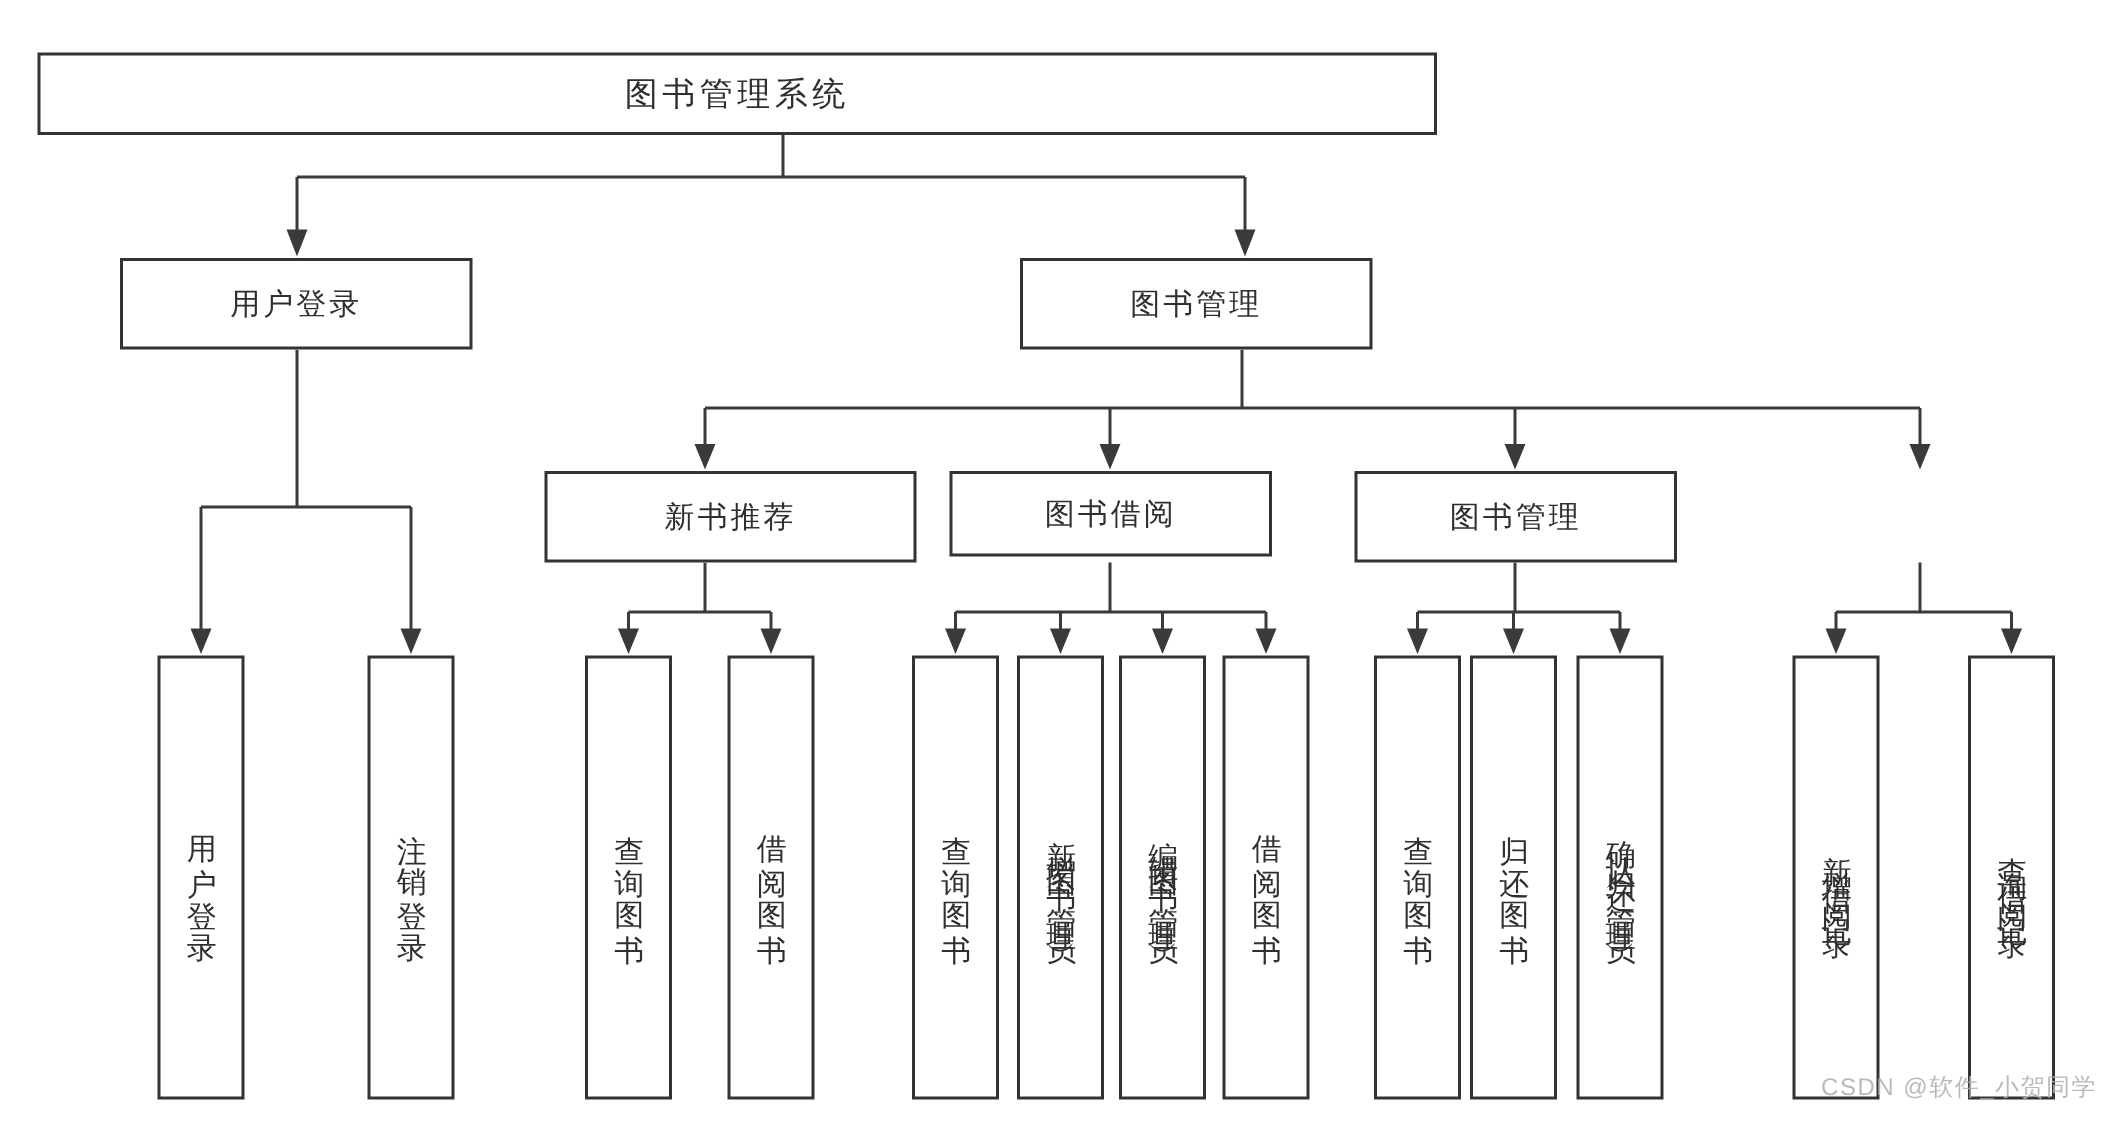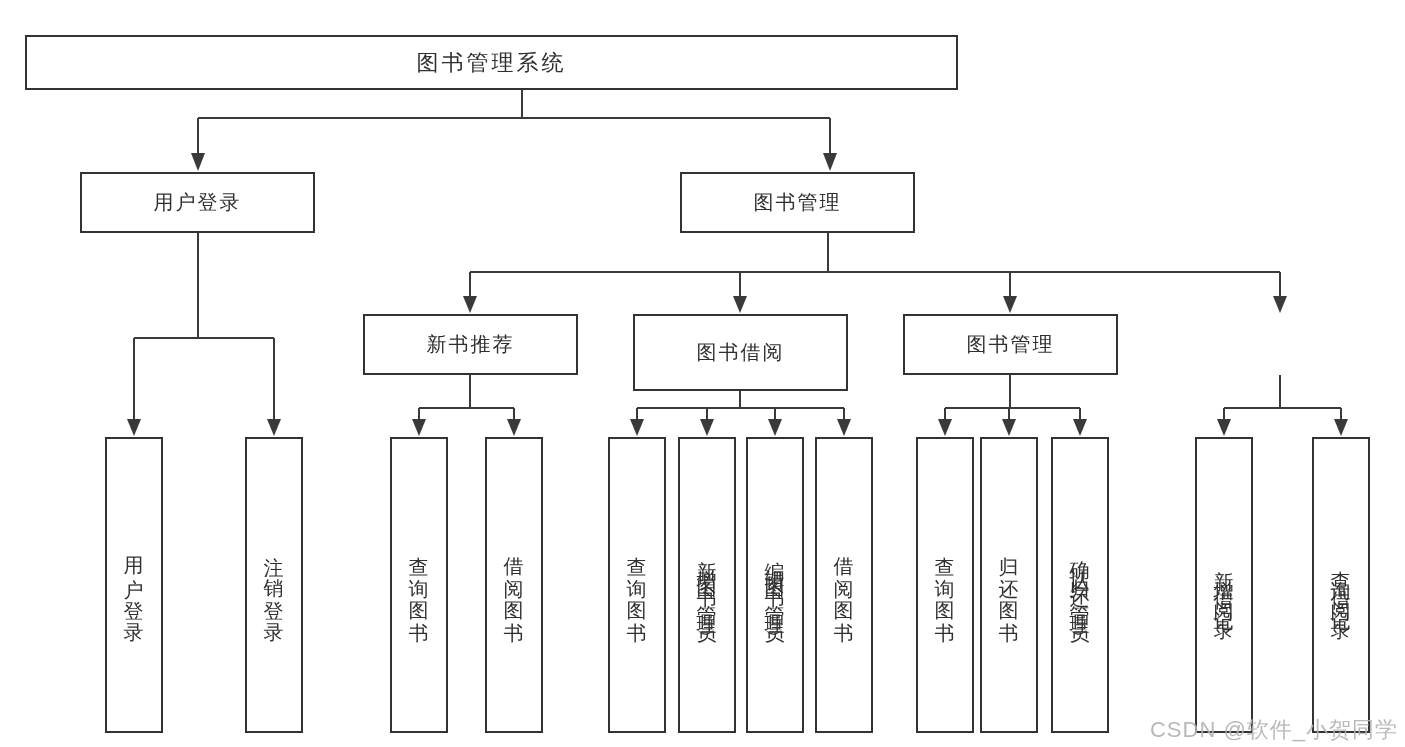--- a/index.html
+++ b/index.html
@@ -36,21 +36,21 @@
     font-size: 20px;
     line-height: 1;
   }
   .ls-xl { letter-spacing: 22px; }
   .ls-m  { letter-spacing: 10px; }
   .ls-s  { letter-spacing: 9px;  }
   .watermark {
     position: absolute;
     right: 7px;
     top: 715px;
-    font-size: 22px;
+    font-size: 16px;
     letter-spacing: 1px;
     color: rgba(177, 177, 177, 0.9);
     z-index: 5;
     white-space: nowrap;
   }
 </style>
 </head>
 <body>
 
 <div id="canvas">
@@ -86,22 +86,22 @@
       <polygon points="1224,436 1217,419 1231,419"></polygon>
       <polygon points="1341,436 1334,419 1348,419"></polygon>
     </g>
   </svg>
 
   <div class="node root" style="left:25px; top:13px; width:933px; height:55px;margin-top:22px;">图书管理系统</div>
 
   <div class="node hnode" style="left:80px; top:172px; width:235px; height:61px;">用户登录</div>
   <div class="node hnode" style="left:680px; top:172px; width:235px; height:61px;">图书管理</div>
 
-  <div class="node hnode" style="left:363px; top:314px; width:215px; height:61px;">新书推荐</div>
-  <div class="node hnode" style="left:633px; top:314px; width:215px; height:77px;">图书借阅</div>
+  <div class="node hnode" style="left:363px; top:314px; width:248px; height:61px;">新书推荐</div>
+  <div class="node hnode" style="left:633px; top:314px; width:215px; height:57px;">图书借阅</div>
   <div class="node hnode" style="left:903px; top:314px; width:215px; height:61px;">图书管理</div>
 
   <div class="node leaf ls-xl" style="left:105px; top:437px; width:58px; height:296px;">用户登录</div>
   <div class="node leaf ls-xl" style="left:245px; top:437px; width:58px; height:296px;">注销登录</div>
 
   <div class="node leaf ls-xl" style="left:390px; top:437px; width:58px; height:296px;">查询图书</div>
   <div class="node leaf ls-xl" style="left:485px; top:437px; width:58px; height:296px;">借阅图书</div>
 
   <div class="node leaf ls-xl" style="left:608px; top:437px; width:58px; height:296px;">查询图书</div>
   <div class="node leaf ls-s" style="left:678px; top:437px; width:58px; height:296px;">新增图书（管理员）</div>

